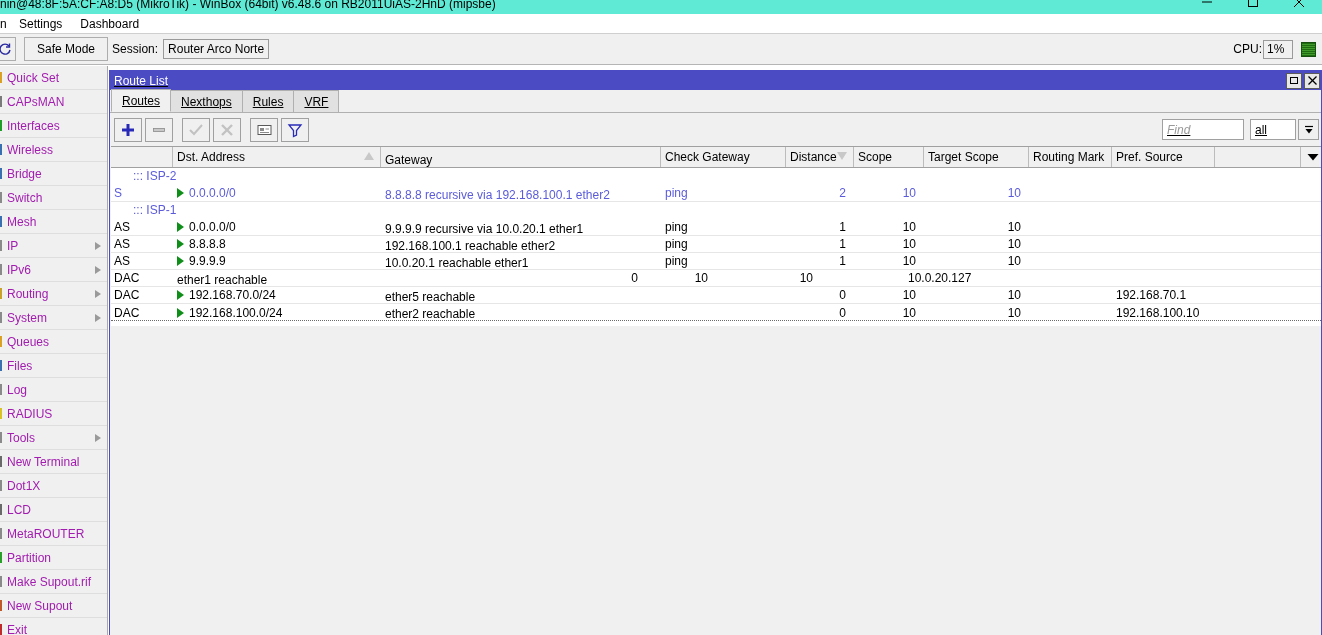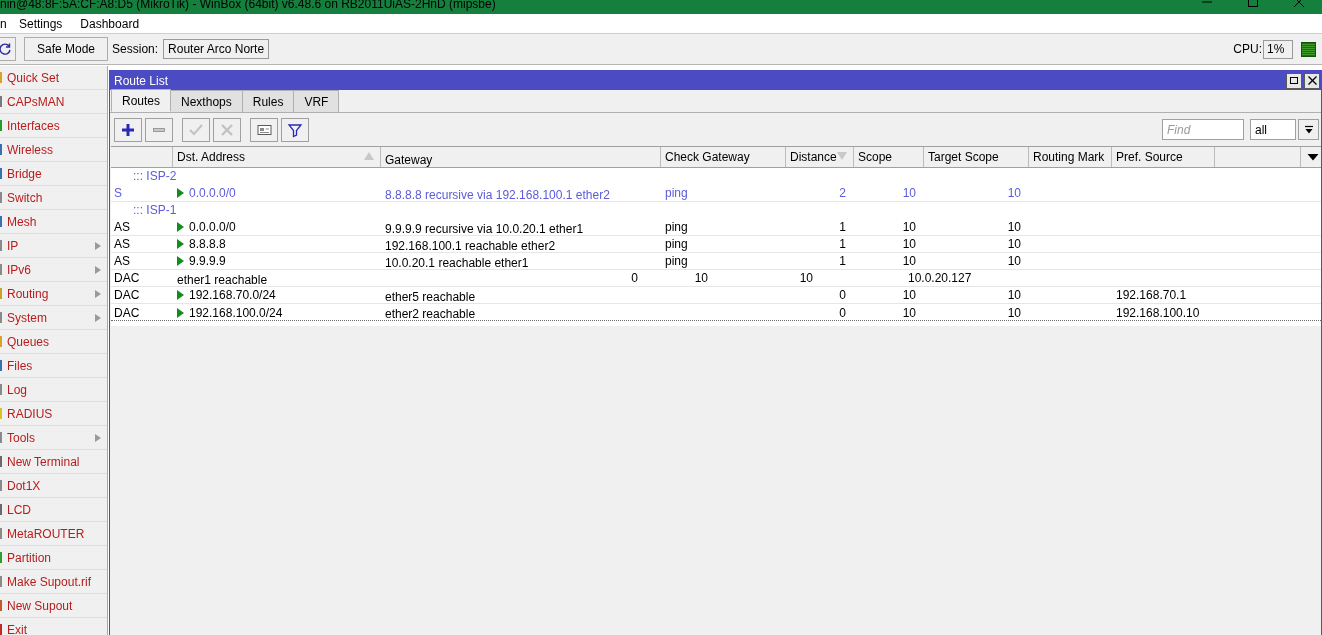--- a/index.html
+++ b/index.html
@@ -9,21 +9,21 @@
     overflow: hidden;
     background: #ffffff;
     font-family: "Liberation Sans", sans-serif;
     font-size: 12px;
     color: #000000;
   }
 
   
   .titlebar {
     position: absolute; left: 0; top: 0; width: 1322px; height: 14px;
-    background: #15803d;
+    background: #5eead4;
     overflow: hidden;
   }
   .titlebar .title-text {
     position: absolute; left: 0; top: -3px;
     font-size: 12px; color: #000; white-space: nowrap;
   }
   .win-controls {
     position: absolute; right: 0; top: -10px;
     display: flex; align-items: center;
   }
@@ -101,21 +101,21 @@
     background: #f0f0f0;
     border-right: 1px solid #a8a8a8;
     overflow: hidden;
   }
   .side-item {
     position: relative;
     height: 24px;
     display: flex; align-items: center;
     border-bottom: 1px solid #dedede;
     padding-left: 6px;
-    font-size: 12px; color: #b91c1c;
+    font-size: 12px; color: #a21caf;
     white-space: nowrap;
   }
   .side-icon {
     position: absolute; left: -3px; top: 6px;
     width: 5px; height: 11px;
   }
   .side-label { margin-left: 1px; }
   .side-arrow {
     margin-left: auto; margin-right: 6px;
     width: 0; height: 0;
@@ -124,20 +124,21 @@
     border-left: 6px solid #9a9a9a;
   }
 
   
   .rlwin {
     position: absolute; left: 109px; top: 70px;
     width: 1213px; height: 565px;
     background: #f0f0f0;
     border: 1px solid #4b4bc4;
     border-bottom: none;
+    text-decoration: underline;
   }
   .rl-titlebar {
     height: 19px; background: #4b4bc4;
     display: flex; align-items: center;
     padding-left: 4px;
     color: #ffffff; font-size: 12px;
   }
   .rl-title-btns {
     margin-left: auto; display: flex; align-items: center; padding-right: 1px;
   }

